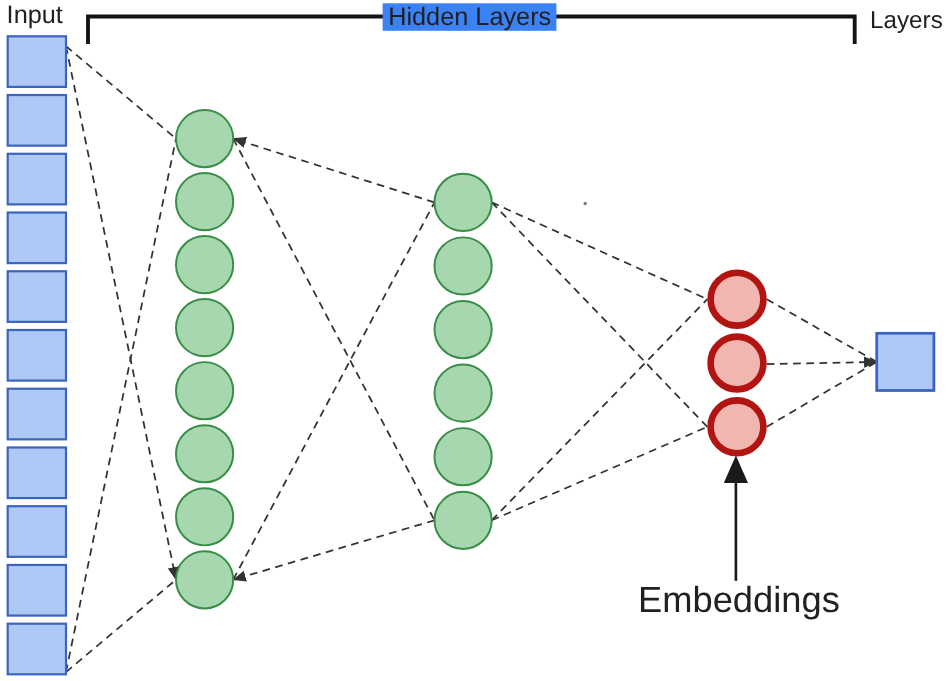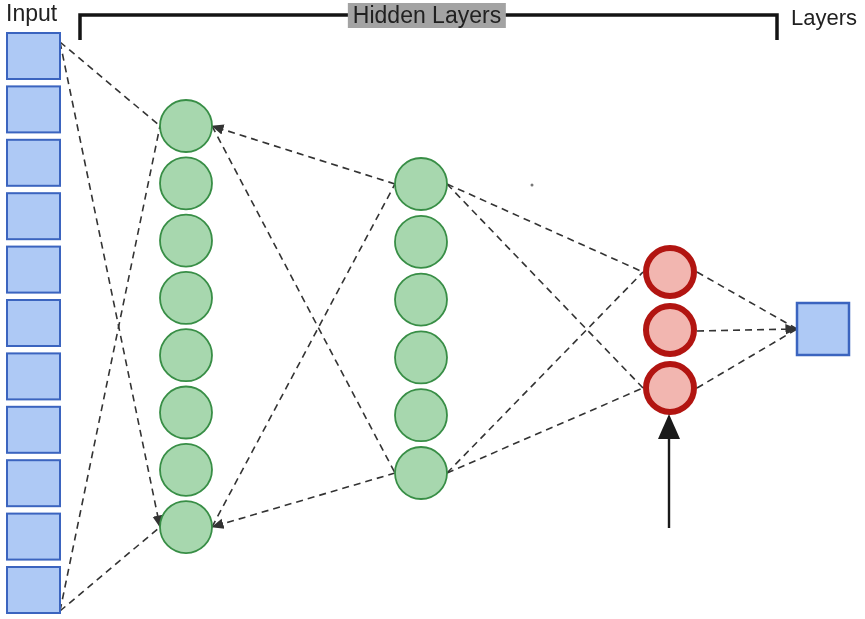--- a/index.html
+++ b/index.html
@@ -16,21 +16,21 @@
   .lbl {
     position: absolute;
     color: #212121;
     white-space: nowrap;
     line-height: 1.1;
     user-select: none;
   }
   .lbl-input      { left: 6px;   top: 1px;   font-size: 23px; }
   .lbl-hidden     { left: 427px; top: 3px;   font-size: 23px;
                     transform: translateX(-50%);
-                    background: #a3a3a3; padding: 0 5px; }
+                    background: #3b82f6; padding: 0 5px; }
   .lbl-output     { left: 791px; top: 6px;   font-size: 22px; }
   .lbl-embeddings { left: 580px; top: 527px; font-size: 33px; }
 </style>
 </head>
 <body>
 
 <div class="canvas">
   <svg id="diagram-svg" width="865" height="619" viewBox="0 0 865 619">
       <defs>
         <marker id="arw" viewBox="0 0 10 10" refX="8.5" refY="5" markerWidth="8.5" markerHeight="8.5" orient="auto-start-reverse">
@@ -82,13 +82,14 @@
       <circle cx="670" cy="330" r="24" fill="#f2b6b0" stroke="#b21511" stroke-width="6"></circle>
       <circle cx="670" cy="388" r="24" fill="#f2b6b0" stroke="#b21511" stroke-width="6"></circle>
       <rect x="797" y="303" width="52" height="52" fill="#aec9f5" stroke="#3b64bf" stroke-width="2.5"></rect>
       <line x1="669" y1="528" x2="669" y2="437" stroke="#1a1a1a" stroke-width="2.4"></line>
       <path d="M 669 414 L 658 439 L 680 439 z" fill="#1a1a1a"></path>
       <circle cx="532" cy="185" r="1.5" fill="#777777"></circle>
     </svg>
   <div class="lbl lbl-input">Input</div>
   <div class="lbl lbl-hidden">Hidden Layers</div>
   <div class="lbl lbl-output">Layers</div>
+  <div class="lbl lbl-embeddings">Embeddings</div>
 </div>
 
 </body></html>

